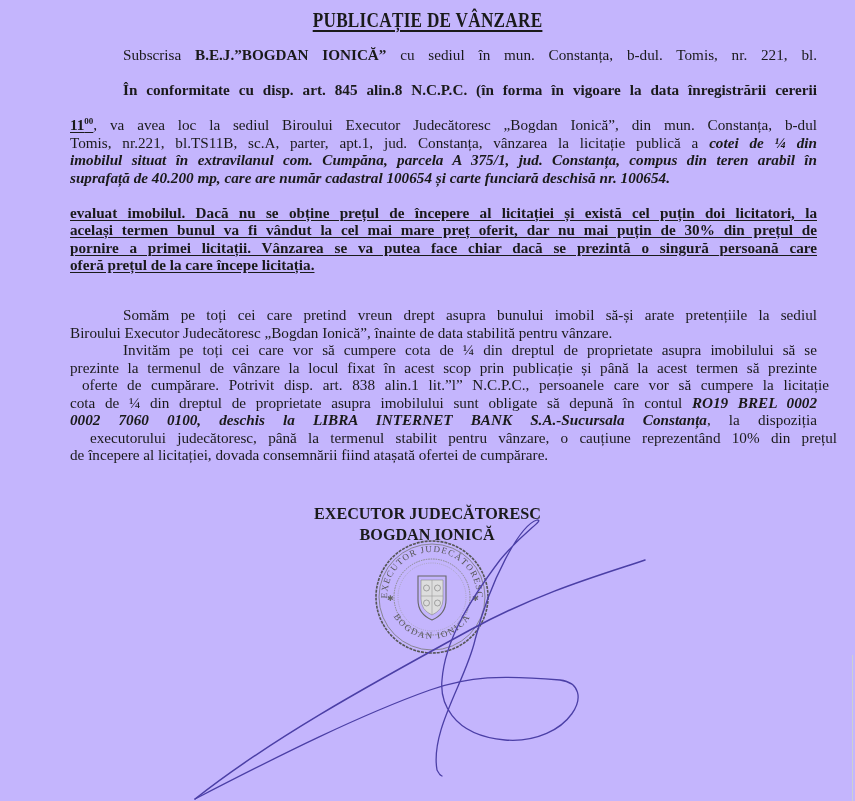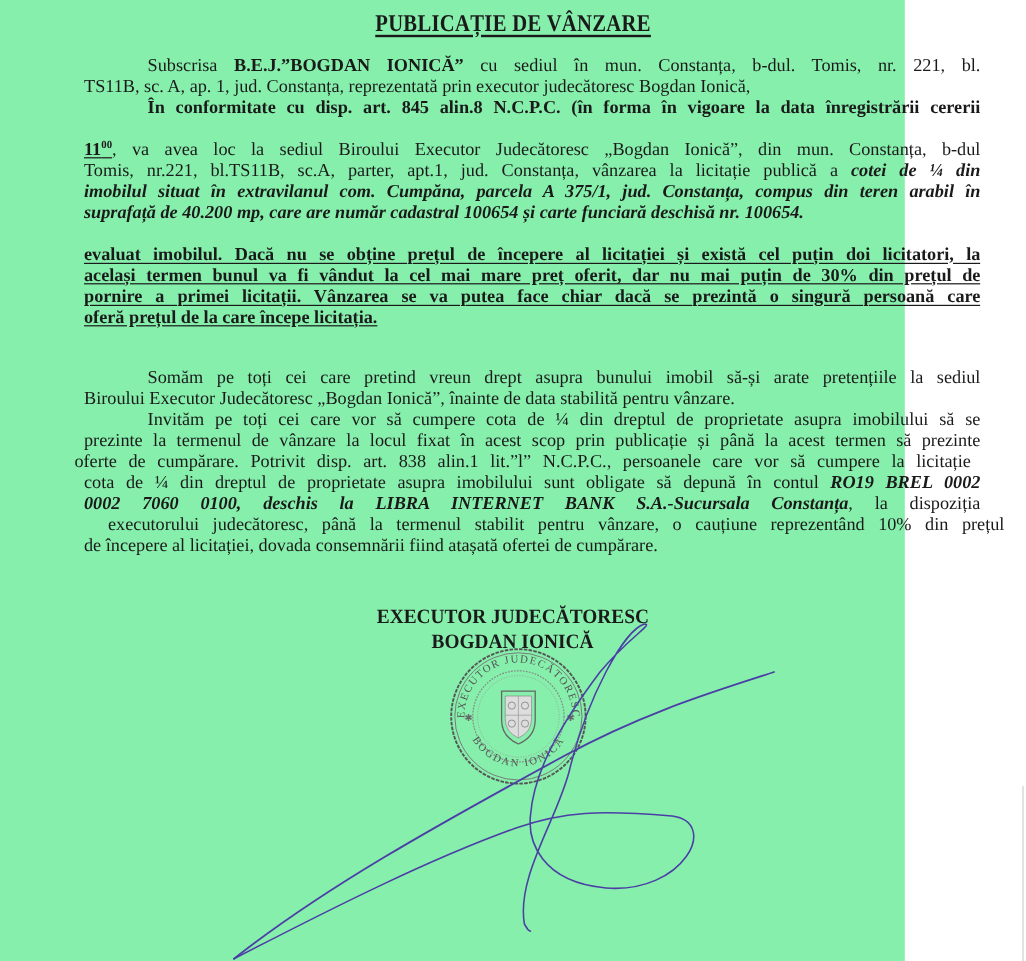--- a/index.html
+++ b/index.html
@@ -1,17 +1,17 @@
 <!DOCTYPE html>
 <html><head>
 <meta charset="utf-8">
 <style>
   html, body { margin: 0; padding: 0; background: #ffffff; }
   body { width: 855px; height: 801px; position: relative; overflow: hidden; font-family: "Liberation Serif", serif; color: #1a1a1a; }
-  .page { position: absolute; left: 0; top: 0; width: 754px; height: 801px; background: #86efac; }
+  .page { position: absolute; left: 0; top: 0; width: 855px; height: 801px; background: #c4b5fd; }
   .title { position: absolute; top: 9px; left: 0; width: 855px; text-align: center; font-weight: bold; font-size: 20px; letter-spacing: 0.3px; }
   .title span { text-decoration: underline; text-decoration-thickness: 1.5px; text-underline-offset: 3px; display: inline-block; transform: scaleX(0.86); transform-origin: center; }
   .ln { position: absolute; height: 18px; line-height: 18px; font-size: 15.2px; white-space: nowrap; }
   .ln .in { display: block; width: 100%; text-align: justify; text-align-last: justify; white-space: normal; overflow: hidden; height: 18px; }
   .ln.last .in { text-align-last: left; }
   .b { font-weight: bold; }
   .i { font-style: italic; }
   .u { text-decoration: underline; text-underline-offset: 2px; }
   sup { font-size: 9px; line-height: 0; vertical-align: 6px; }
   .sig { position: absolute; left: 0; width: 855px; text-align: center; font-weight: bold; font-size: 17px; }
@@ -22,23 +22,20 @@
 </style>
 </head>
 <body>
 
 <div class="page">
 
   <div class="title"><span>PUBLICAȚIE DE VÂNZARE</span></div>
 
   <div class="ln" style="top:46px;left:123px;width:694px;">
       <span class="in"><span>Subscrisa </span><span class="b">B.E.J.”BOGDAN IONICĂ”</span><span> cu sediul în mun. Constanța, b-dul. Tomis, nr. 221, bl.</span></span>
-    </div>
-  <div class="ln last" style="top:63.5px;left:70px;width:747px;">
-      <span class="in">TS11B, sc.  A, ap. 1, jud. Constanța, reprezentată prin executor judecătoresc Bogdan Ionică,</span>
     </div>
 
   <div class="ln b" style="top:81px;left:123px;width:694px;">
       <span class="in">În conformitate cu disp. art. 845 alin.8 N.C.P.C. (în forma în vigoare la data înregistrării cererii</span>
     </div>
   <div class="ln" style="top:116px;left:70px;width:747px;">
       <span class="in"><span class="b u"><span>11</span><sup>00</sup></span><span>, va avea loc la sediul Biroului Executor Judecătoresc „Bogdan Ionică”, din mun. Constanța, b-dul</span></span>
     </div>
   <div class="ln" style="top:133.5px;left:70px;width:747px;">
       <span class="in"><span>Tomis, nr.221, bl.TS11B, sc.A, parter, apt.1, jud. Constanța, vânzarea la licitație publică a </span><span class="b i">cotei de ¼ din</span></span>
@@ -69,21 +66,21 @@
   <div class="ln last" style="top:323.5px;left:70px;width:747px;">
       <span class="in">Biroului Executor Judecătoresc „Bogdan Ionică”, înainte de data stabilită pentru vânzare.</span>
     </div>
 
   <div class="ln" style="top:341px;left:123px;width:694px;">
       <span class="in">Invităm pe toți cei care vor să cumpere cota de ¼ din dreptul de proprietate asupra imobilului să se</span>
     </div>
   <div class="ln" style="top:358.5px;left:70px;width:747px;">
       <span class="in">prezinte la termenul de vânzare la locul fixat în acest scop prin publicație și până la acest termen să prezinte</span>
     </div>
-  <div class="ln" style="top:376px;left:62px;width:747px;">
+  <div class="ln" style="top:376px;left:82px;width:747px;">
       <span class="in">oferte de cumpărare. Potrivit disp. art. 838 alin.1 lit.”l” N.C.P.C., persoanele care vor să cumpere la licitație</span>
     </div>
   <div class="ln" style="top:393.5px;left:70px;width:747px;">
       <span class="in"><span>cota de ¼ din dreptul de proprietate asupra imobilului sunt obligate să depună în contul </span><span class="b i">RO19 BREL 0002</span></span>
     </div>
   <div class="ln" style="top:411px;left:70px;width:747px;">
       <span class="in"><span class="b i">0002 7060  0100, deschis la LIBRA INTERNET BANK S.A.-Sucursala Constanța</span><span>, la dispoziția</span></span>
     </div>
   <div class="ln" style="top:428.5px;left:70px;width:747px;margin-left:20px;">
       <span class="in">executorului judecătoresc, până la termenul stabilit pentru vânzare, o cauțiune reprezentând 10% din prețul</span>

